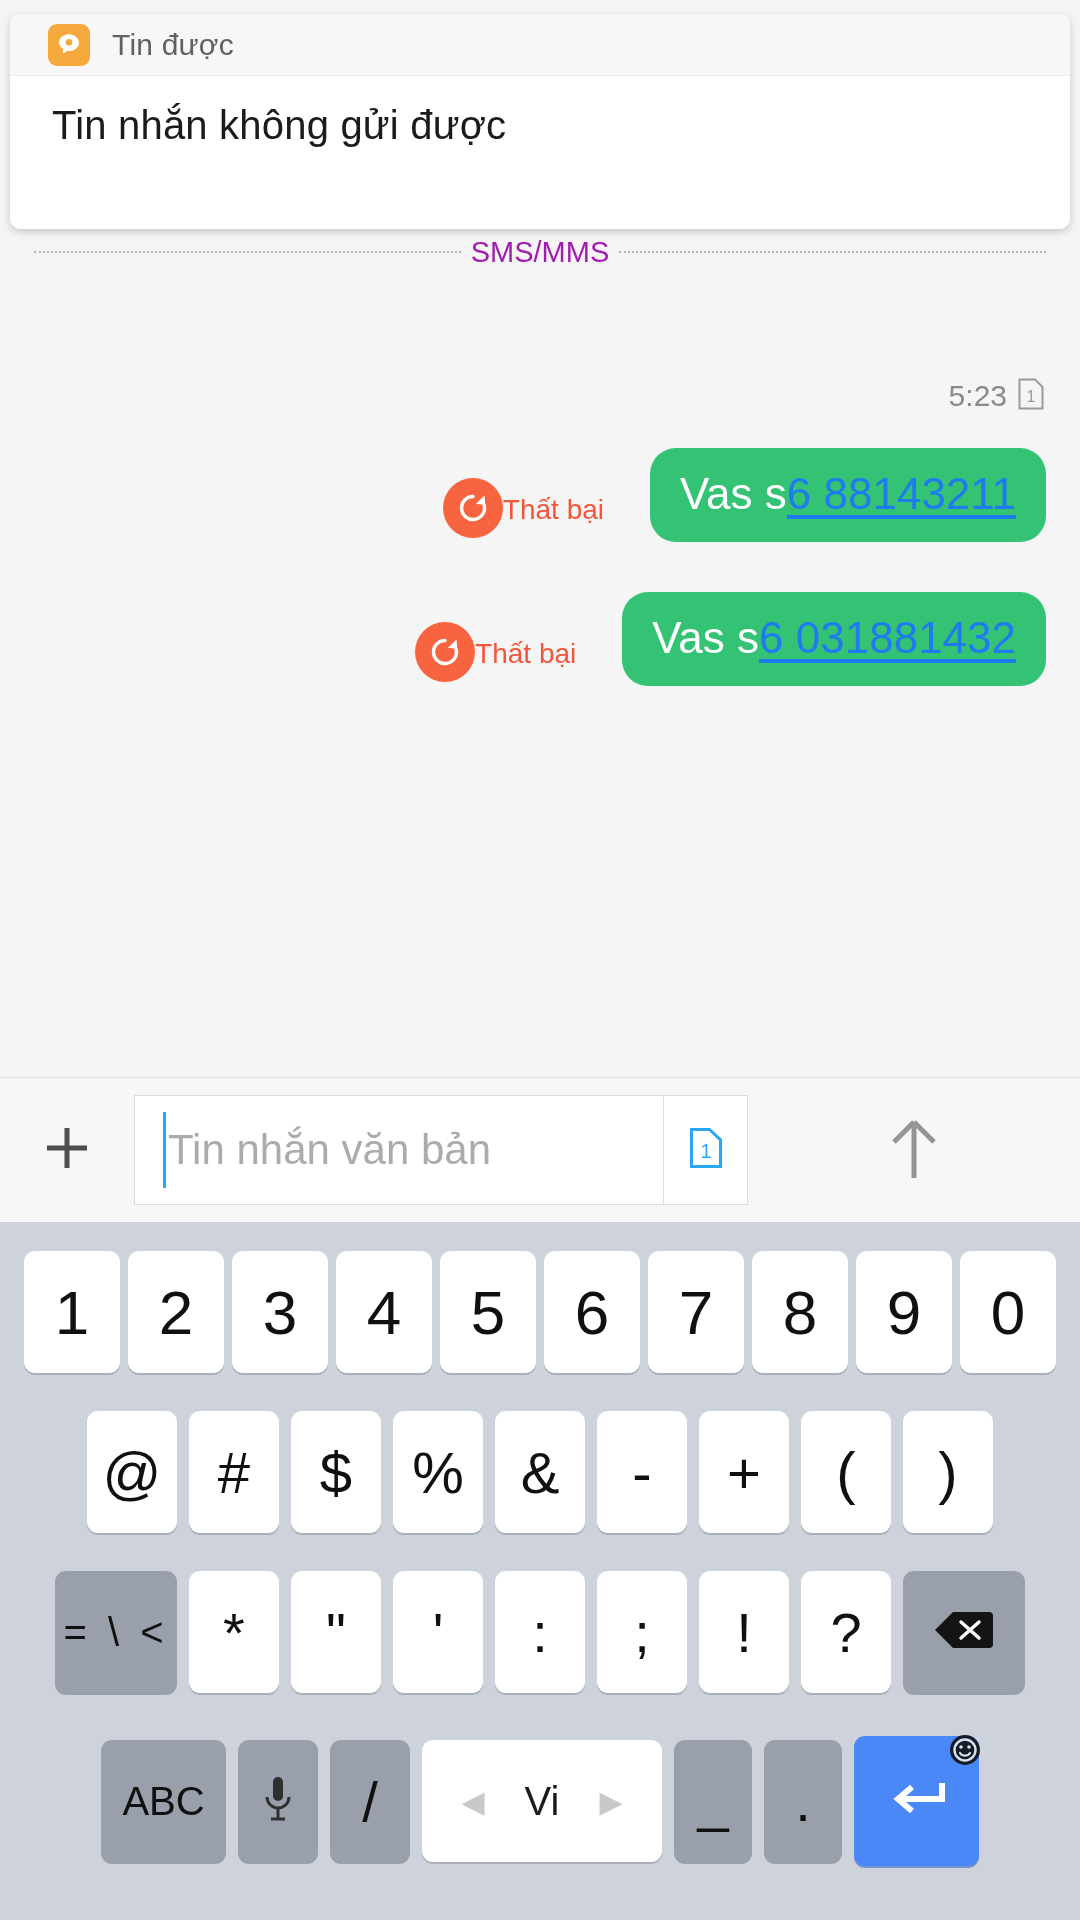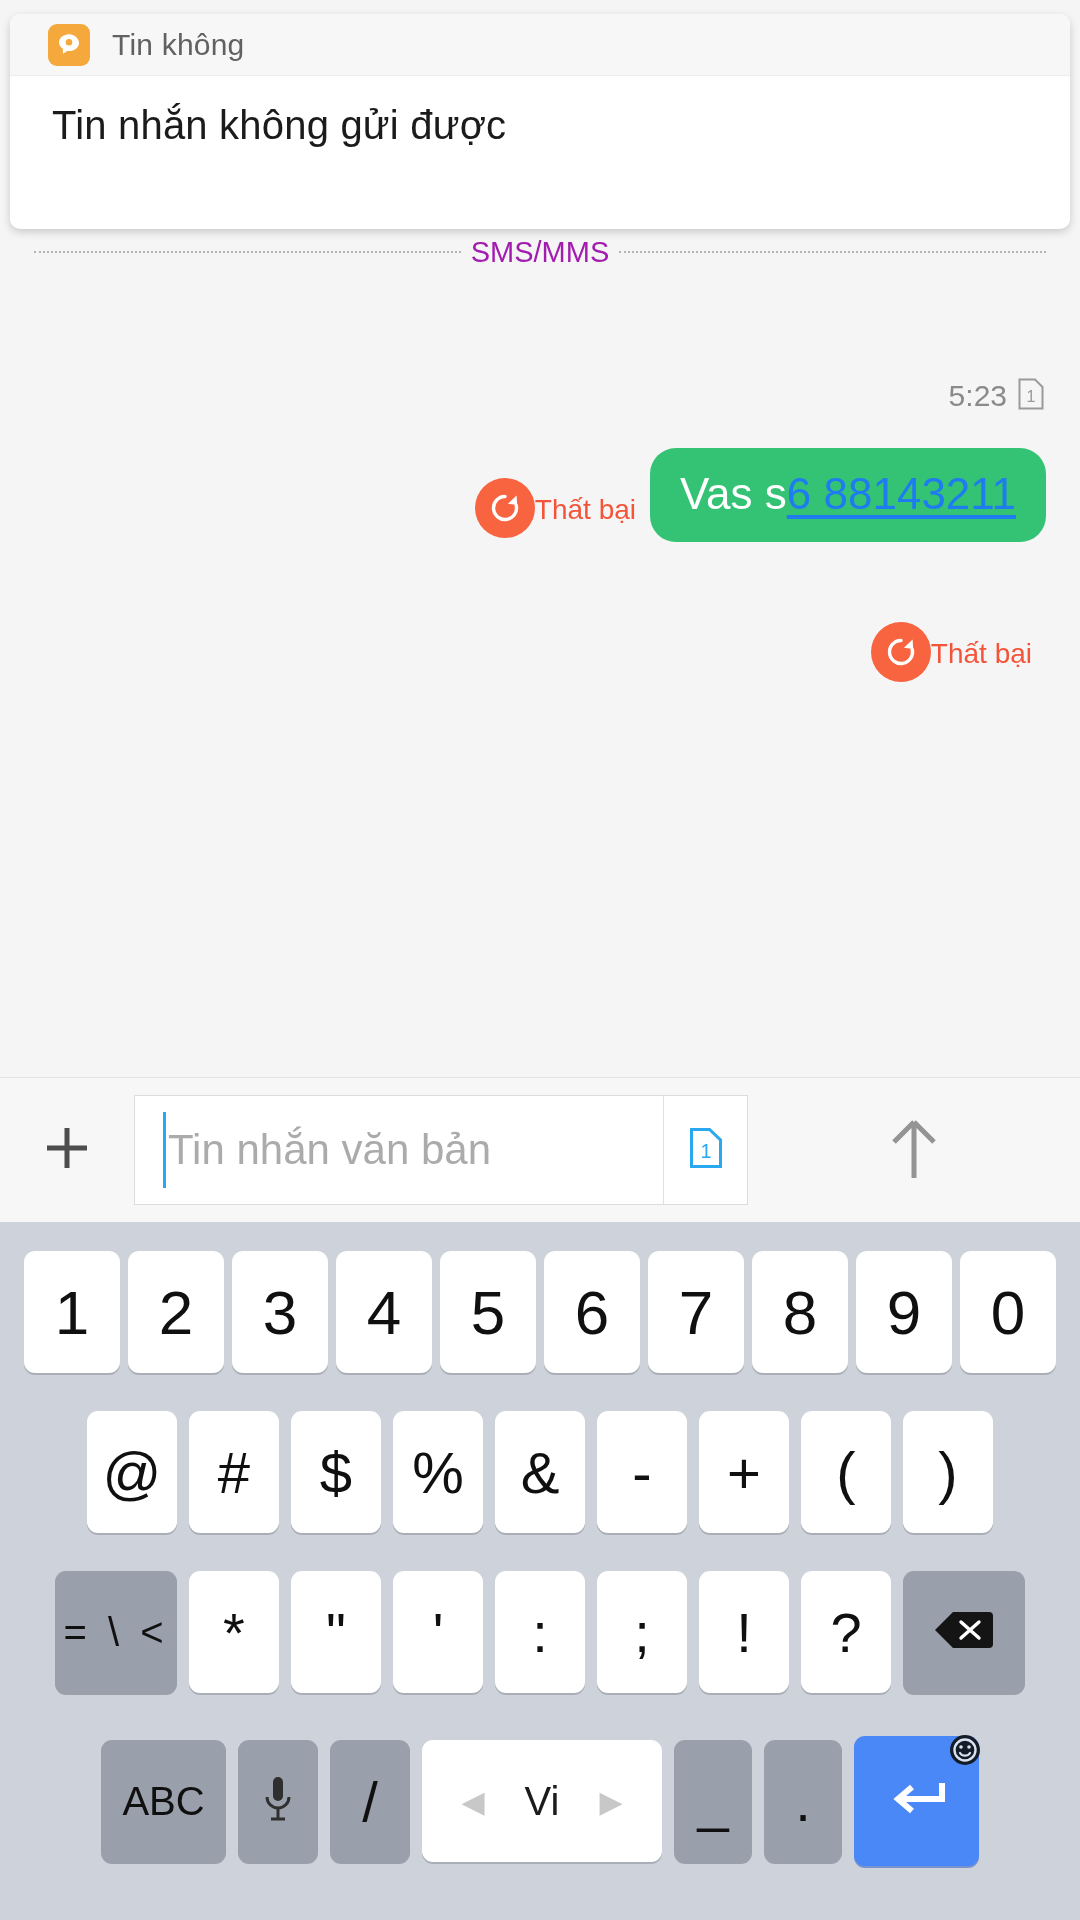--- a/index.html
+++ b/index.html
@@ -96,20 +96,21 @@
   }
   .fail-label {
     margin-top: 3px; font-size: 28px; color: #f4553a; white-space: nowrap;
   }
 
   .bubble {
     background: #34c375;
     border-radius: 26px;
     padding: 22px 30px 24px 30px;
     max-width: 680px;
+    margin-left: 32px;
   }
   .bubble-text {
     font-size: 44px; line-height: 1.1; color: #ffffff;
     white-space: nowrap;
   }
   .bubble-link {
     color: #1e7bf0; text-decoration: underline; text-underline-offset: 6px;
   }
 
   
@@ -207,21 +208,21 @@
 <div id="conversation">
 
   <div id="notification-card">
     <div id="notif-header">
       <div id="notif-app-icon">
         <svg width="28" height="28" viewBox="0 0 28 28">
           <path d="M14 3.2c-5.5 0-10 3.6-10 8.1 0 2.6 1.5 4.9 3.9 6.4v5.1l4.3-2.9c.6.1 1.2.1 1.8.1 5.5 0 10-3.6 10-8.1S19.5 3.2 14 3.2z" fill="#ffffff"></path>
           <circle cx="14" cy="11.3" r="3.3" fill="#f5a83c"></circle>
         </svg>
       </div>
-      <div id="notif-app-name">Tin không</div>
+      <div id="notif-app-name">Tin được</div>
     </div>
     <div id="notif-body">
       <div id="notif-title">Tin nhắn không gửi được</div>
     </div>
   </div>
 
   <div id="sms-divider">
     <div class="divider-line"></div>
     <div id="sms-divider-label">SMS/MMS</div>
     <div class="divider-line"></div>
@@ -254,20 +255,23 @@
 
   <div class="msg-row" id="msg-row-2">
     <div class="fail-block">
       <div class="retry-icon">
         <svg width="38" height="38" viewBox="0 0 38 38">
           <path d="M19 7.5a11.5 11.5 0 1 0 11.2 8.8" fill="none" stroke="#ffffff" stroke-width="3.4" stroke-linecap="round"></path>
           <path d="M30.6 6.6l.6 9.4-9.3-1.2z" fill="#ffffff"></path>
         </svg>
       </div>
       <div class="fail-label">Thất bại</div>
+    </div>
+    <div class="bubble">
+      <div class="bubble-text"><span>Vas s</span><span class="bubble-link">6 031881432</span></div>
     </div>
   </div>
 </div>
 
 <div id="input-bar">
   <div id="attach-button">
     <span>
       <svg width="60" height="60" viewBox="0 0 60 60">
         <path d="M30 10v40M10 30h40" stroke="#4d4d4d" stroke-width="5" stroke-linecap="butt"></path>
       </svg>

